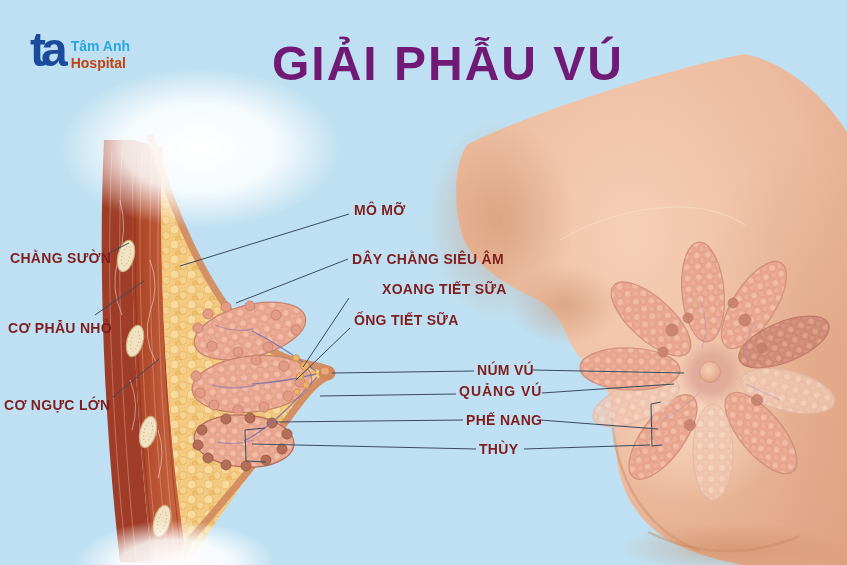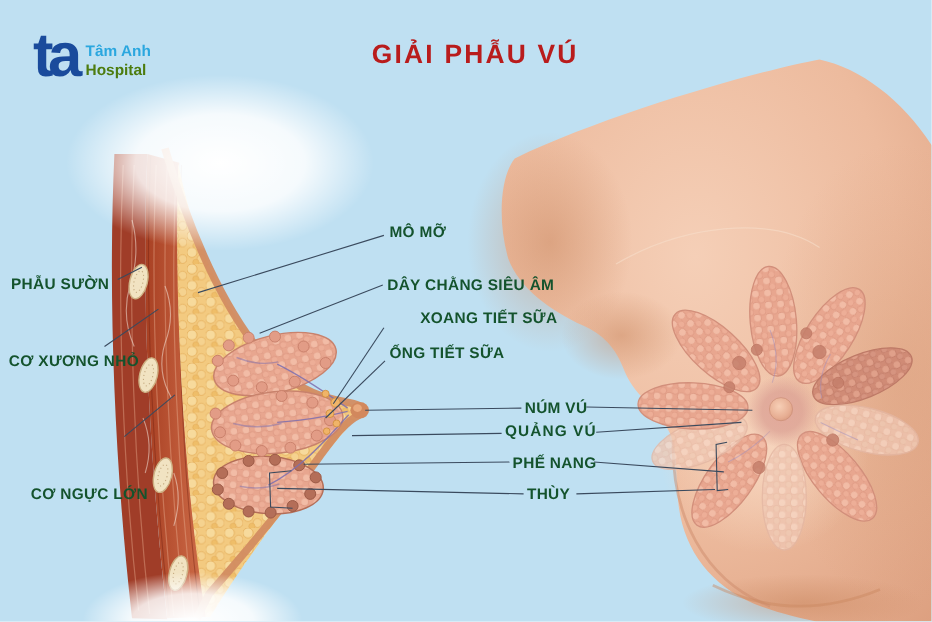--- a/index.html
+++ b/index.html
@@ -6,40 +6,40 @@
   .canvas{
     position:relative;
     width:847px;height:565px;
     background:#BFE0F2;
     overflow:hidden;
     font-family:"Liberation Sans", sans-serif;
   }
   .art{position:absolute;left:0;top:0;}
   .logo{position:absolute;left:30px;top:26px;display:flex;align-items:flex-start;}
   .logo-mark{
-    font-size:56px;font-weight:800;line-height:48px;
+    font-size:48px;font-weight:800;line-height:48px;
     letter-spacing:-5px;color:#1A4B9C;
   }
   .logo-text{margin-left:8px;margin-top:12px;font-weight:700;font-size:14px;line-height:17px;}
   .logo-line1{color:#2BA7DF;}
-  .logo-line2{color:#4d7c0f;}
+  .logo-line2{color:#c2410c;}
   .page-title{
-    position:absolute;left:286px;top:36px;width:292px;
+    position:absolute;left:272px;top:36px;width:292px;
     text-align:center;
-    font-size:24px;font-weight:700;letter-spacing:2px;
-    color:#b91c1c;white-space:nowrap;
+    font-size:48px;font-weight:700;letter-spacing:2px;
+    color:#701a75;white-space:nowrap;
   }
   .lbl{
     position:absolute;
-    color:#14532d;font-weight:700;font-size:14px;letter-spacing:.3px;
+    color:#7f1d1d;font-weight:700;font-size:14px;letter-spacing:.3px;
     white-space:nowrap;line-height:16px;
   }
   .lbl-xuong-suon{left:10px;top:250px;}
   .lbl-co-nguc-nho{left:8px;top:320px;}
-  .lbl-co-nguc-lon{left:28px;top:397px;margin-top:44px;}
+  .lbl-co-nguc-lon{left:4px;top:397px;}
   .lbl-mo-mo{left:354px;top:202px;}
   .lbl-day-chang{left:352px;top:251px;}
   .lbl-xoang{left:352px;top:281px;margin-left:30px;}
   .lbl-ong{left:354px;top:312px;}
   .lbl-num-vu{left:477px;top:362px;}
   .lbl-quang-vu{left:459px;top:383px;letter-spacing:1px;text-align:center;}
   .lbl-phe-nang{left:466px;top:412px;text-align:right;}
   .lbl-thuy{left:479px;top:441px;}
 </style>
 </head>
@@ -298,22 +298,22 @@
   <div class="logo">
     <div class="logo-mark">ta</div>
     <div class="logo-text">
       <div class="logo-line1">Tâm Anh</div>
       <div class="logo-line2">Hospital</div>
     </div>
   </div>
 
   <div class="page-title">GIẢI PHẪU VÚ</div>
 
-  <div class="lbl lbl-xuong-suon">PHẪU SƯỜN</div>
-  <div class="lbl lbl-co-nguc-nho">CƠ XƯƠNG NHỎ</div>
+  <div class="lbl lbl-xuong-suon">CHẰNG SƯỜN</div>
+  <div class="lbl lbl-co-nguc-nho">CƠ PHẪU NHỎ</div>
   <div class="lbl lbl-co-nguc-lon">CƠ NGỰC LỚN</div>
   <div class="lbl lbl-mo-mo">MÔ MỠ</div>
   <div class="lbl lbl-day-chang">DÂY CHẰNG SIÊU ÂM</div>
   <div class="lbl lbl-xoang">XOANG TIẾT SỮA</div>
   <div class="lbl lbl-ong">ỐNG TIẾT SỮA</div>
   <div class="lbl lbl-num-vu">NÚM VÚ</div>
   <div class="lbl lbl-quang-vu">QUẢNG VÚ</div>
   <div class="lbl lbl-phe-nang">PHẾ NANG</div>
   <div class="lbl lbl-thuy">THÙY</div>
 

